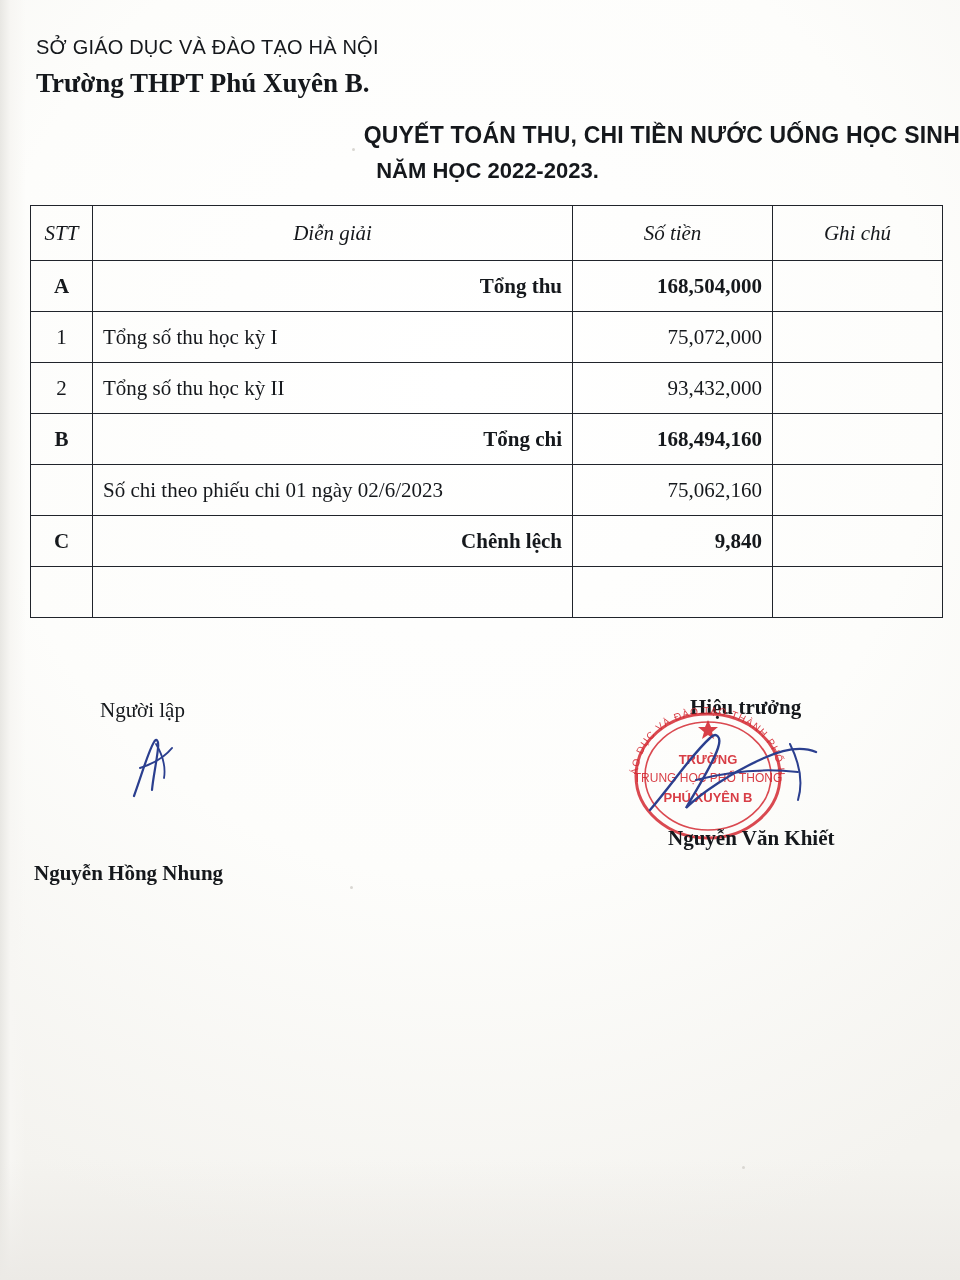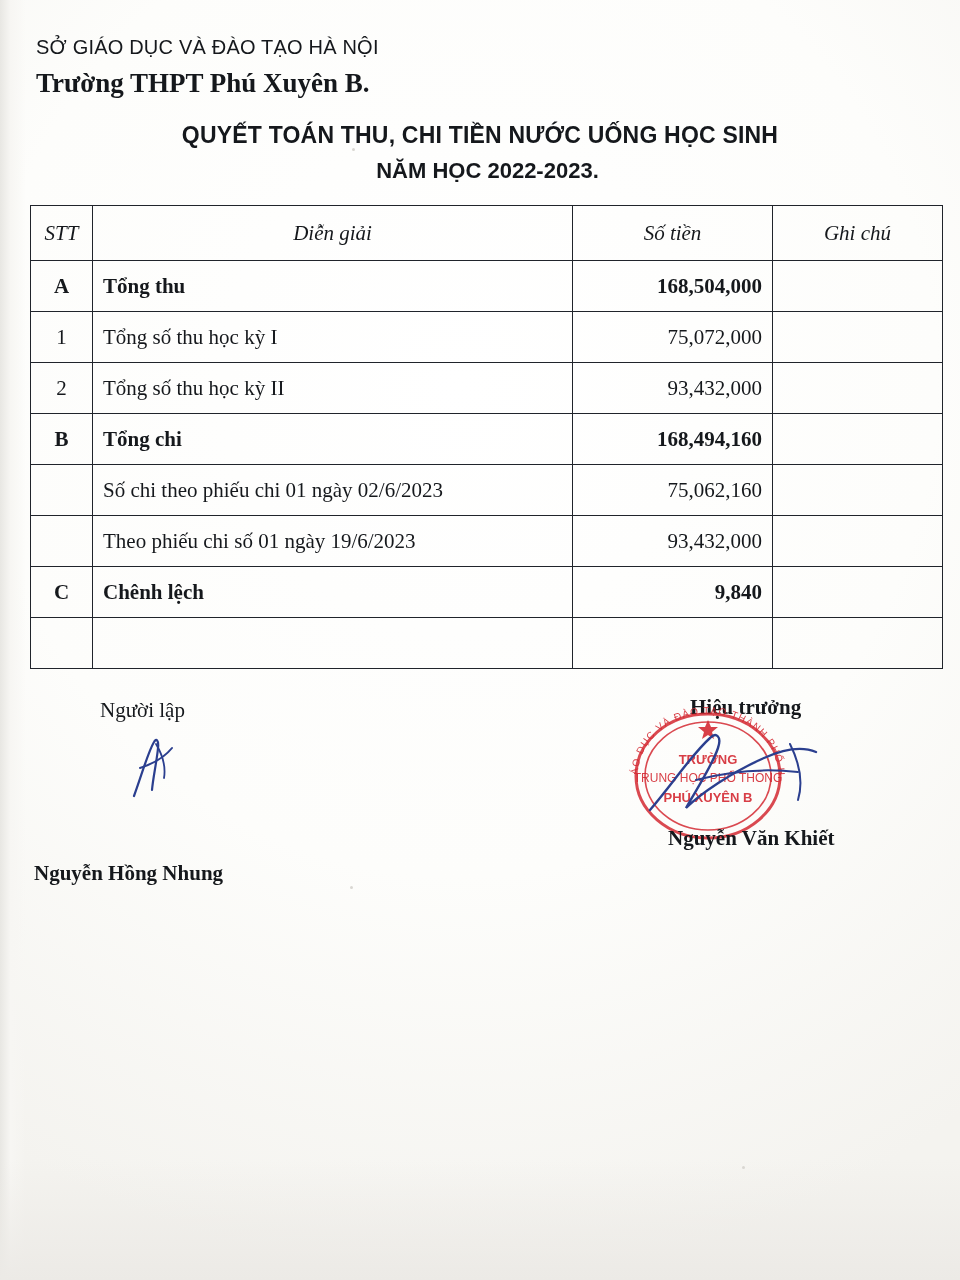--- a/index.html
+++ b/index.html
@@ -55,21 +55,21 @@
     font-weight: bold;
     white-space: nowrap;
     text-align: right;
   }
 
   .doc-title {
     position: absolute;
     left: 0;
     right: 0;
     top: 122px;
-    text-align: center;
+    text-align: right;
     font-family: "Liberation Sans", sans-serif;
     font-weight: bold;
     font-size: 23px;
     letter-spacing: .2px;
   }
   .doc-subtitle {
     position: absolute;
     left: 15px;
     right: 0;
     top: 158px;
@@ -110,21 +110,21 @@
   }
   table.ledger tbody td {
     height: 50px;
   }
   td.stt { text-align: center; }
   td.desc { text-align: left; }
   td.amount { text-align: right; padding-right: 16px; }
   td.note { text-align: left; }
 
   tr.bold td { font-weight: bold; }
-  tr.bold td.desc { text-align: left; }
+  tr.bold td.desc { text-align: right; }
   tr.empty td { height: 46px; }
 
   
   .date-line {
     position: absolute;
     right: 46px;
     top: 660px;
     font-size: 22px;
     font-style: italic;
     font-family: "Liberation Serif", serif;
@@ -242,26 +242,20 @@
         <tr class="bold">
           <td class="stt">B</td>
           <td class="desc">Tổng chi</td>
           <td class="amount">168,494,160</td>
           <td class="note"></td>
         </tr>
         <tr>
           <td class="stt"></td>
           <td class="desc">Số chi theo phiếu chi 01 ngày 02/6/2023</td>
           <td class="amount">75,062,160</td>
-          <td class="note"></td>
-        </tr>
-        <tr>
-          <td class="stt"></td>
-          <td class="desc">Theo phiếu chi số 01 ngày 19/6/2023</td>
-          <td class="amount">93,432,000</td>
           <td class="note"></td>
         </tr>
         <tr class="bold">
           <td class="stt">C</td>
           <td class="desc">Chênh lệch</td>
           <td class="amount">9,840</td>
           <td class="note"></td>
         </tr>
         <tr class="empty">
           <td class="stt"></td>

